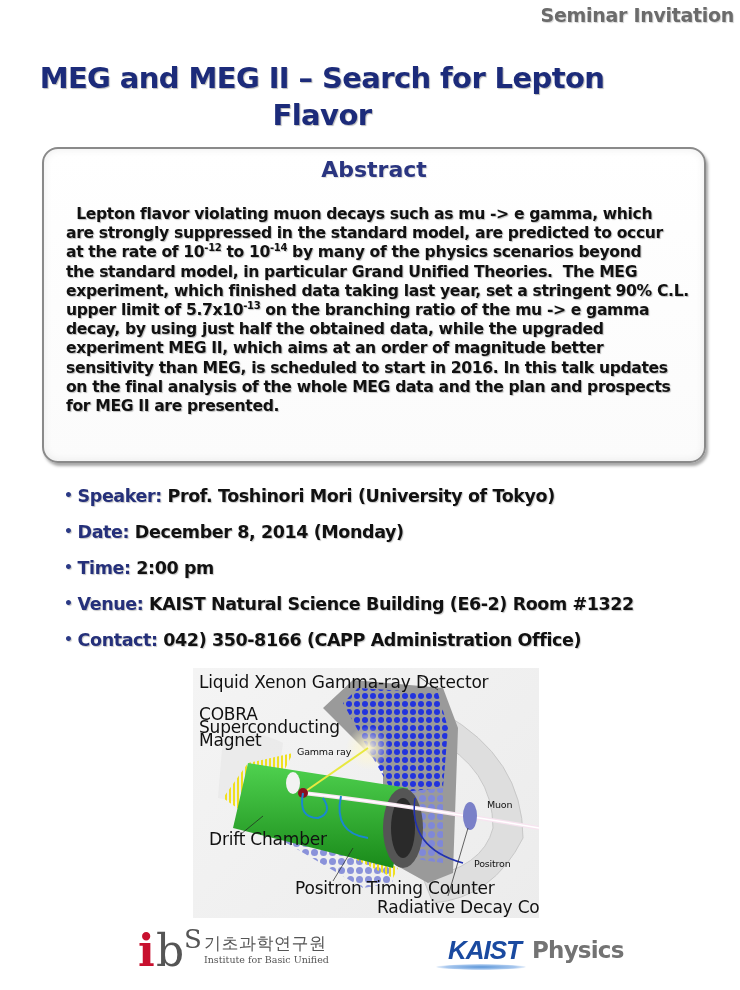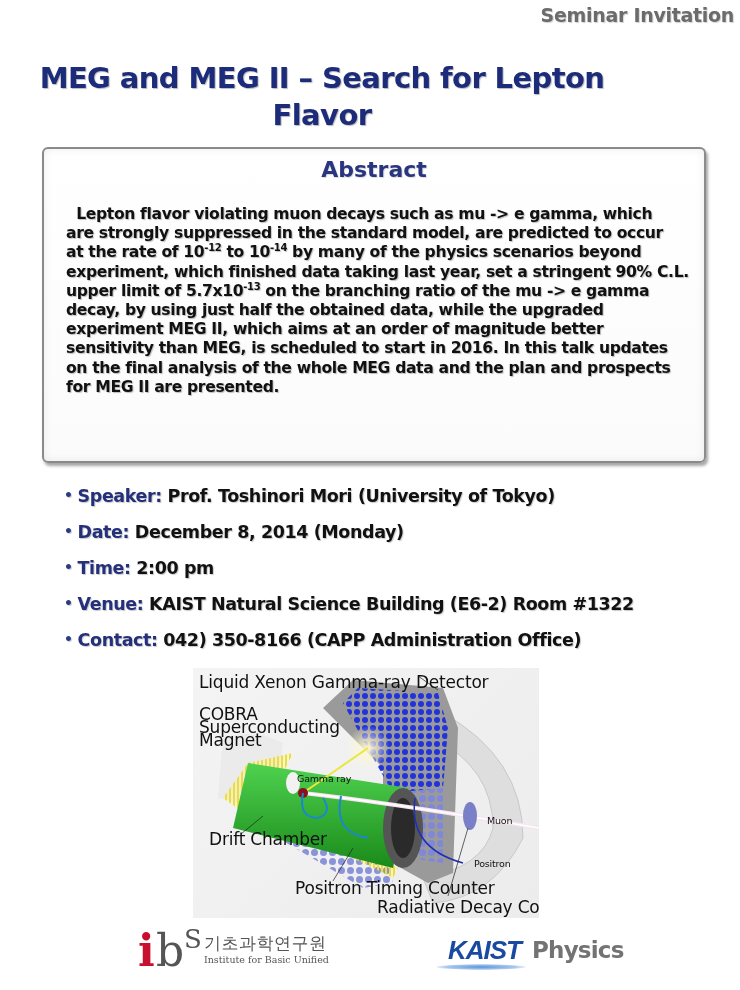--- a/index.html
+++ b/index.html
@@ -19,21 +19,21 @@
     font-family: "DejaVu Sans", sans-serif;
     font-size: 29px; font-weight: bold; color: #1c2b7a;
     line-height: 37px; letter-spacing: -0.6px;
     text-shadow: 1px 1px 1px rgba(0,0,0,0.28);
   }
 
   .abstract-box {
     position: absolute; left: 42px; top: 147px; width: 664px; height: 316px;
     background: linear-gradient(#ffffff, #fbfbfb);
     border: 2px solid #8a8a8a;
-    border-radius: 6px;
+    border-radius: 16px;
     box-shadow: 2px 3px 3px rgba(0,0,0,0.35), inset 0 0 8px rgba(0,0,0,0.08);
   }
   .abstract-heading {
     position: absolute; left: 0; top: 8px; width: 100%;
     text-align: center; font-size: 22px; font-weight: bold; color: #2a3580;
     text-shadow: 1px 1px 1px rgba(0,0,0,0.15);
   }
   .abstract-text {
     position: absolute; left: 22px; top: 56px; width: 630px;
     font-size: 15.6px; font-weight: bold; line-height: 19.2px;
@@ -84,20 +84,21 @@
 <div class="title">
   <div>MEG and MEG II – Search for Lepton Flavor</div>
 </div>
 
 <div class="abstract-box">
   <div class="abstract-heading">Abstract</div>
   <div class="abstract-text">
     <span class="line">&nbsp;&nbsp;Lepton flavor violating muon decays such as mu -&gt; e gamma, which</span>
     <span class="line">are strongly suppressed in the standard model, are predicted to occur</span>
     <span class="line"><span>at the rate of 10</span><sup>-12</sup><span> to 10</span><sup>-14</sup><span> by many of the physics scenarios beyond</span></span>
+    <span class="line">the standard model, in particular Grand Unified Theories.&nbsp; The MEG</span>
     <span class="line">experiment, which finished data taking last year, set a stringent 90% C.L.</span>
     <span class="line"><span>upper limit of 5.7x10</span><sup>-13</sup><span> on the branching ratio of the mu -&gt; e gamma</span></span>
     <span class="line">decay, by using just half the obtained data, while the upgraded</span>
     <span class="line">experiment MEG II, which aims at an order of magnitude better</span>
     <span class="line">sensitivity than MEG, is scheduled to start in 2016. In this talk updates</span>
     <span class="line">on the final analysis of the whole MEG data and the plan and prospects</span>
     <span class="line">for MEG II are presented.</span>
   </div>
 </div>
 
@@ -174,22 +175,22 @@
     <line x1="140" y1="213" x2="160" y2="180" stroke="#222" stroke-width="0.7"></line>
     <line x1="255" y1="228" x2="275" y2="160" stroke="#222" stroke-width="0.7"></line>
     <line x1="225" y1="8" x2="245" y2="22" stroke="#222" stroke-width="0.7"></line>
   </svg>
   <div class="det-label" style="left:6px;top:4px;">Liquid Xenon Gamma-ray Detector</div>
   <div class="det-label" style="left:6px;top:40px;line-height:13px;">
     <div>COBRA</div>
     <div>Superconducting</div>
     <div>Magnet</div>
   </div>
-  <div class="det-label small" style="left:104px;top:78px;margin-top:27px;">Gamma ray</div>
-  <div class="det-label small" style="left:294px;top:131px;margin-top:16px;">Muon</div>
+  <div class="det-label small" style="left:104px;top:78px;">Gamma ray</div>
+  <div class="det-label small" style="left:294px;top:131px;">Muon</div>
   <div class="det-label" style="left:16px;top:161px;">Drift Chamber</div>
   <div class="det-label small" style="left:281px;top:190px;">Positron</div>
   <div class="det-label" style="left:102px;top:210px;">Positron Timing Counter</div>
   <div class="det-label" style="left:184px;top:229px;">Radiative Decay Counter</div>
 </div>
 
 <div class="logo-ibs">
   <span class="ibs-i">i</span>
   <span class="ibs-b">b</span>
   <span class="ibs-s">S</span>

